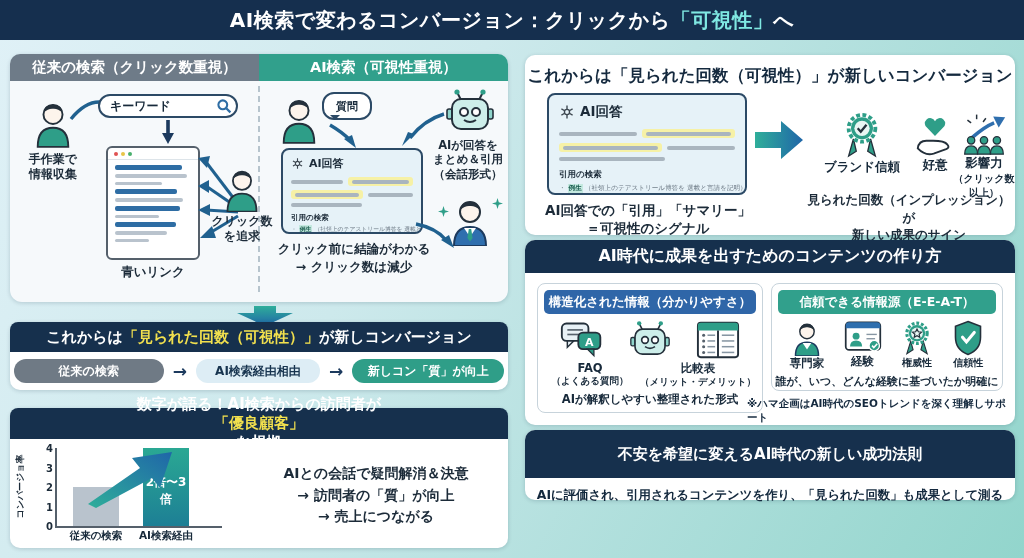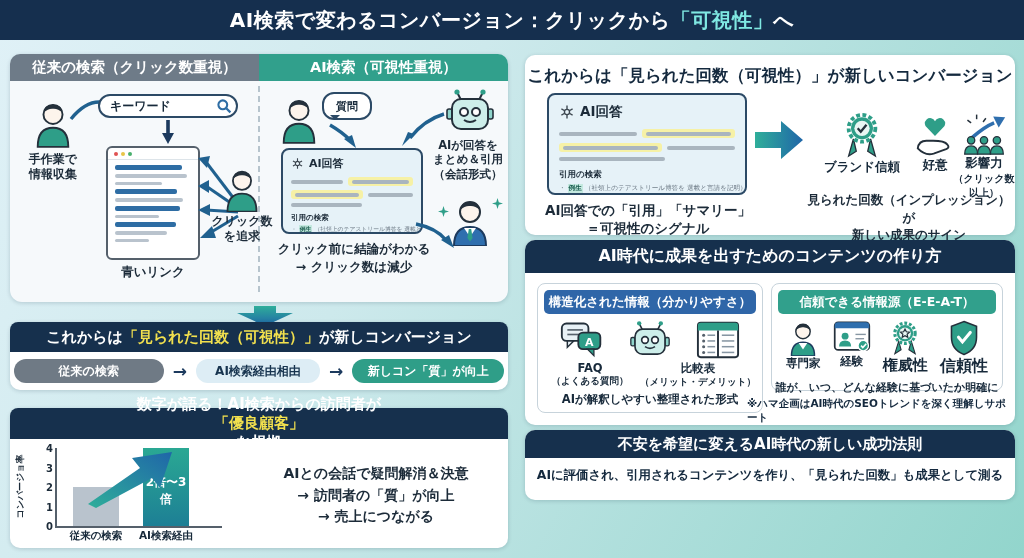--- a/index.html
+++ b/index.html
@@ -501,33 +501,33 @@
         </div>
         <div class="ctr">
           <svg style="margin:0 auto;" width="32" height="36" viewBox="0 0 40 46">
             <path d="M12 27 L7 43 L15 38 Z" fill="#2e9e88" stroke="#24303b" stroke-width="1.4"></path>
             <path d="M28 27 L33 43 L25 38 Z" fill="#2e9e88" stroke="#24303b" stroke-width="1.4"></path>
             <circle cx="20" cy="17" r="13" fill="none" stroke="#2e9e88" stroke-width="4" stroke-dasharray="3.6 2.4"></circle>
             <circle cx="20" cy="17" r="10.5" fill="#2e9e88"></circle>
             <circle cx="20" cy="17" r="7.5" fill="#e8f6f3"></circle>
             <path d="M20 11.5 l1.7 3.6 4 .4 -3 2.7 .9 3.9 -3.6-2.1 -3.6 2.1 .9-3.9 -3-2.7 4-.4z" fill="none" stroke="#24303b" stroke-width="1.5"></path>
           </svg>
-          <div class="b" style="font-size:15px;">権威性</div>
+          <div class="b" style="font-size:10px;">権威性</div>
         </div>
         <div class="ctr">
           <svg style="margin:0 auto;" width="32" height="36" viewBox="0 0 40 46">
             <path d="M20 2 L36 8 V22 Q36 38 20 44 Q4 38 4 22 V8 Z" fill="#2e9e88" stroke="#24303b" stroke-width="2"></path>
             <path d="M13 22 l5 6 10-12" stroke="#fff" stroke-width="4" fill="none" stroke-linecap="round"></path>
           </svg>
-          <div class="b" style="font-size:16px;">信頼性</div>
+          <div class="b" style="font-size:10px;">信頼性</div>
         </div>
       </div>
       <div class="ctr b" style="font-size:11px;margin-top:3px;">誰が、いつ、どんな経験に基づいたか明確に</div>
     </div>
     <div class="abs b" style="left:222px;top:157px;width:262px;font-size:10.5px;color:#14293e;">※ハマ企画はAI時代のSEOトレンドを深く理解しサポート</div>
   </div>
 
   <div class="abs card" style="left:525px;top:430px;width:490px;height:70px;">
-    <div class="panel-hdr" style="height:28px;border-radius:10px 10px 0 0;font-size:15px;">不安を希望に変えるAI時代の新しい成功法則</div>
+    <div class="panel-hdr" style="height:48px;border-radius:10px 10px 0 0;font-size:15px;">不安を希望に変えるAI時代の新しい成功法則</div>
     <div class="ctr b" style="margin-top:9px;font-size:12.4px;color:#14293e;">AIに評価され、引用されるコンテンツを作り、「見られた回数」も成果として測る</div>
   </div>
 
 </div>
 
 </body></html>

